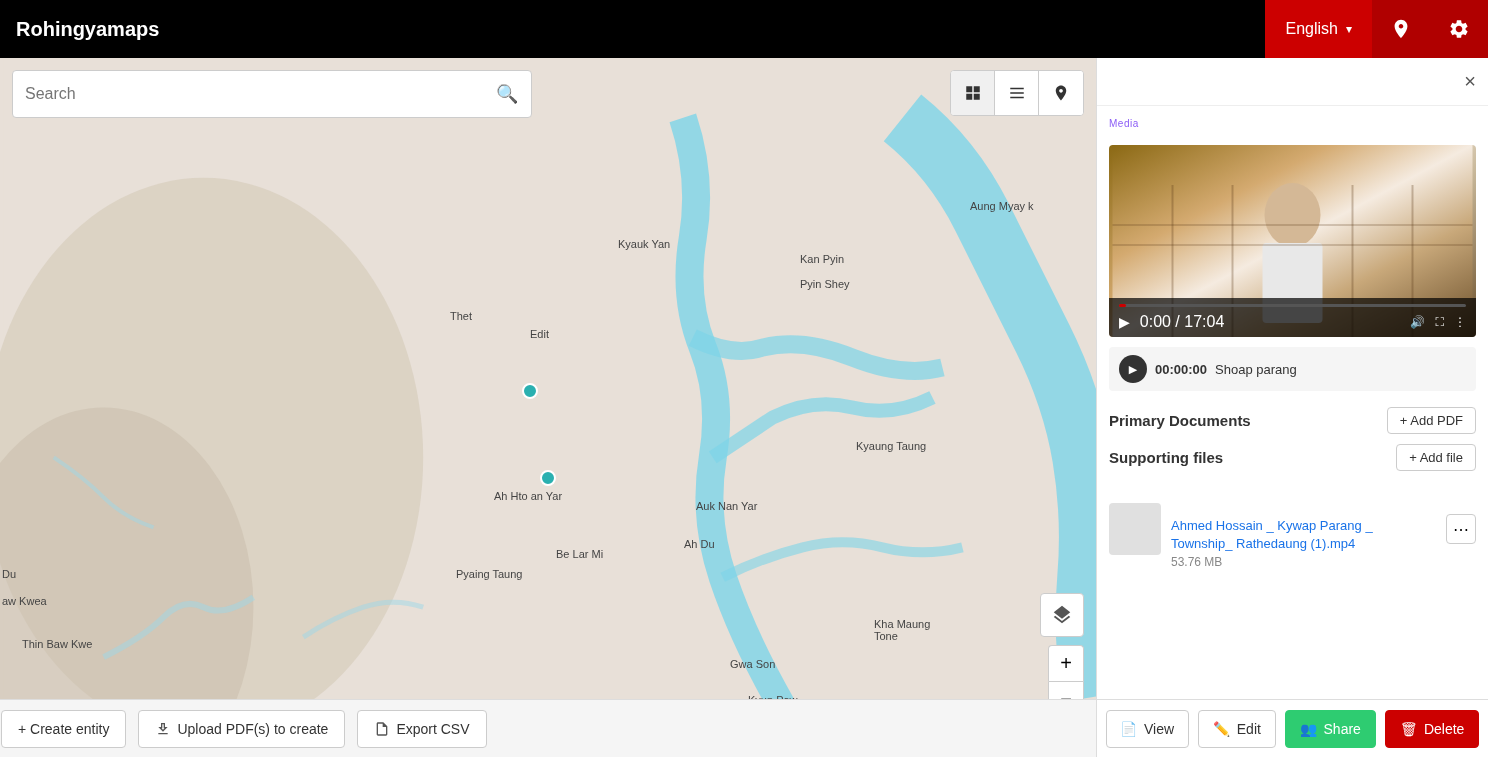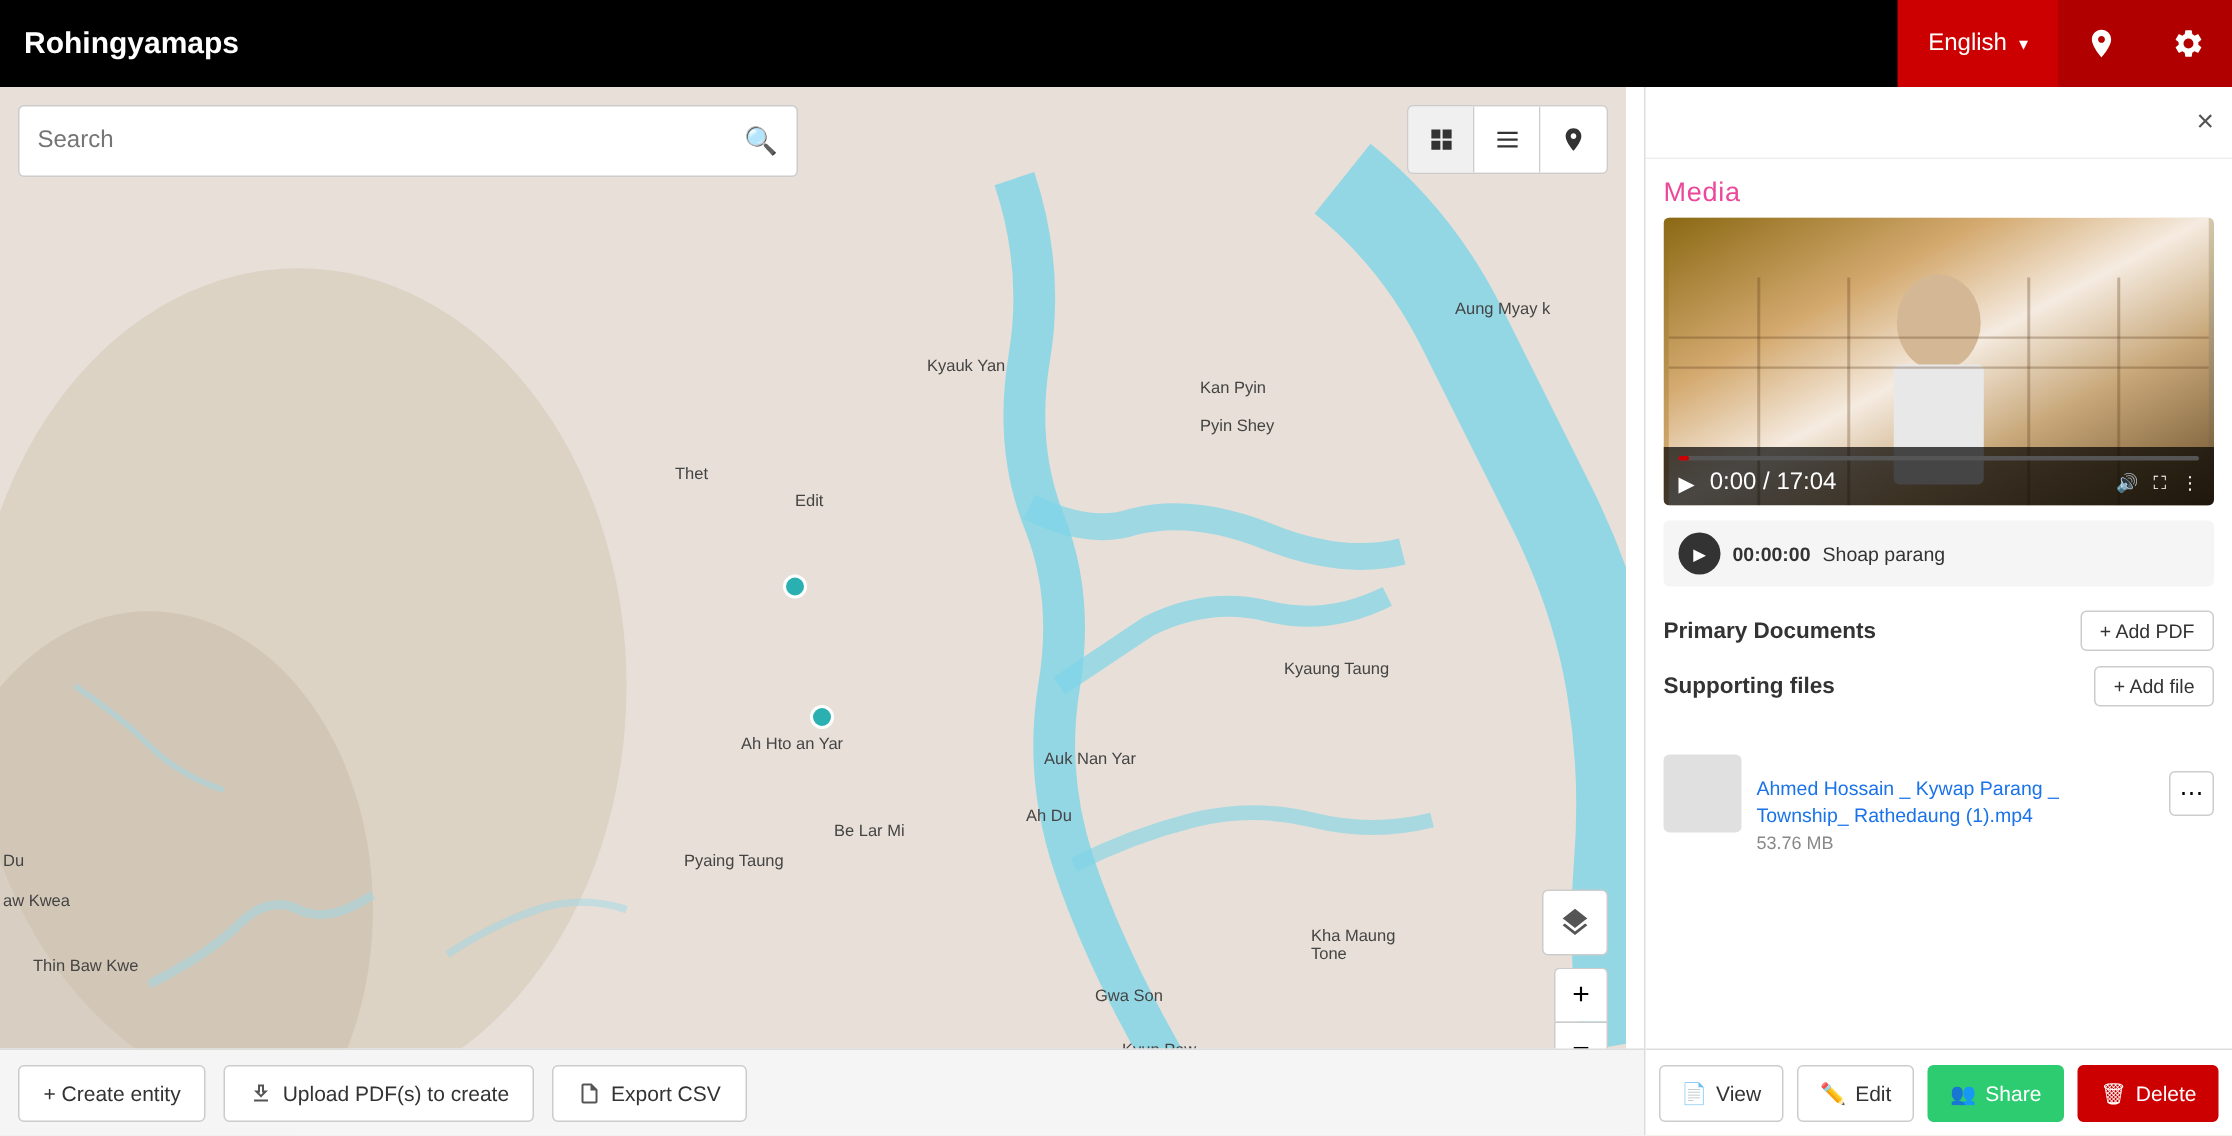--- a/index.html
+++ b/index.html
@@ -50,21 +50,20 @@
       display: flex;
       align-items: center;
       justify-content: center;
     }
 
     
     .main-content {
       display: flex;
       flex: 1;
       overflow: hidden;
-      gap: 12px;
     }
 
     
     .map-container {
       flex: 1;
       position: relative;
       background: #e8e0d8;
       overflow: hidden;
     }
 
@@ -221,24 +220,24 @@
       color: #555;
     }
 
     .panel-body {
       flex: 1;
       overflow-y: auto;
       padding: 12px;
     }
 
     .panel-section-title {
-      font-size: 18px;
-      color: #ec4899;
+      font-size: 10px;
+      color: #8b5cf6;
       font-weight: normal;
-      margin-bottom: 6px;
+      margin-bottom: 16px;
       letter-spacing: 0.5px;
     }
 
     
     .video-container {
       width: 100%;
       height: 192px;
       background: #1a1a1a;
       border-radius: 4px;
       position: relative;
@@ -655,21 +654,21 @@
         <span>Share</span>
       </button>
       <button class="action-btn action-btn-delete">
         <span>🗑</span>
         <span>Delete</span>
       </button>
     </div>
   </div>
 </div>
 
-<div style="position:absolute;bottom:0;left:0;width:1096px;height:58px;background:#f5f5f5;border-top:1px solid #ddd;display:flex;align-items:center;padding:0 12px;gap:12px;z-index:200;">
+<div style="position:absolute;bottom:0;left:0;width:1096px;height:58px;background:#f5f5f5;border-top:1px solid #ddd;display:flex;align-items:center;padding:0 1px;gap:12px;z-index:200;">
   <button class="toolbar-btn">+ Create entity</button>
   <button class="toolbar-btn">
     <svg width="16" height="16" viewBox="0 0 24 24" fill="#555">
         <path d="M19 9h-4V3H9v6H5l7 7 7-7zm-8 2V5h2v6h1.17L12 13.17 9.83 11H11zm-6 7h14v2H5z"></path>
       </svg>
     <span>Upload PDF(s) to create</span>
   </button>
   <button class="toolbar-btn">
     <svg width="16" height="16" viewBox="0 0 24 24" fill="#555">
         <path d="M14 2H6c-1.1 0-2 .9-2 2v16c0 1.1.9 2 2 2h12c1.1 0 2-.9 2-2V8l-6-6zm4 18H6V4h7v5h5v11z"></path>

